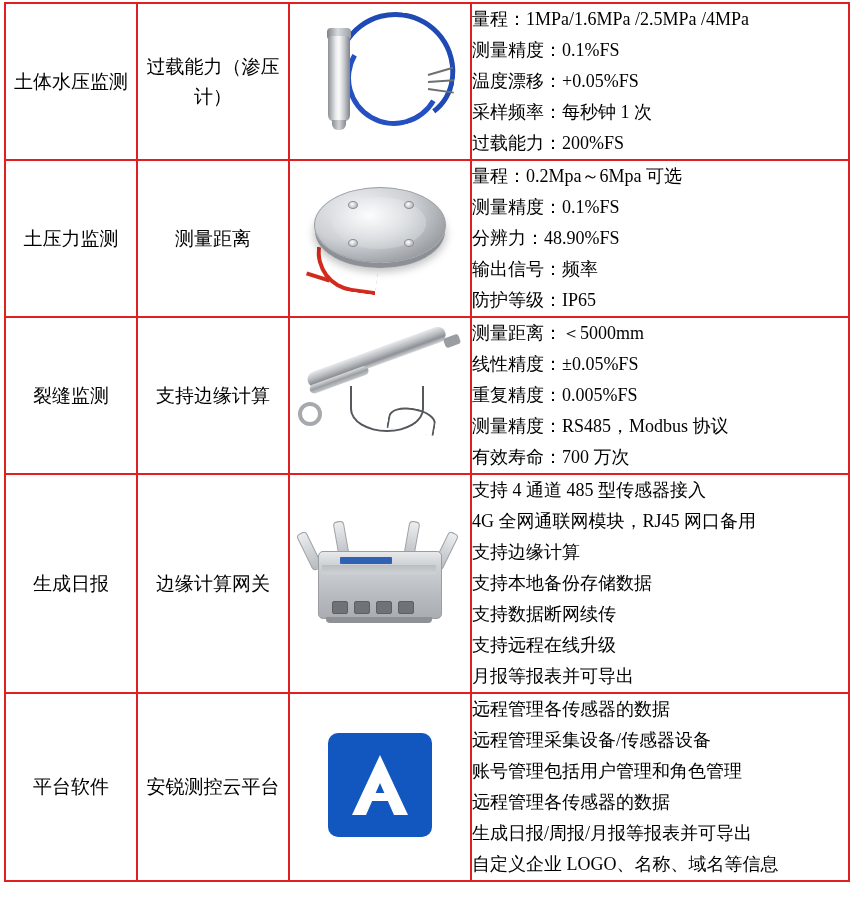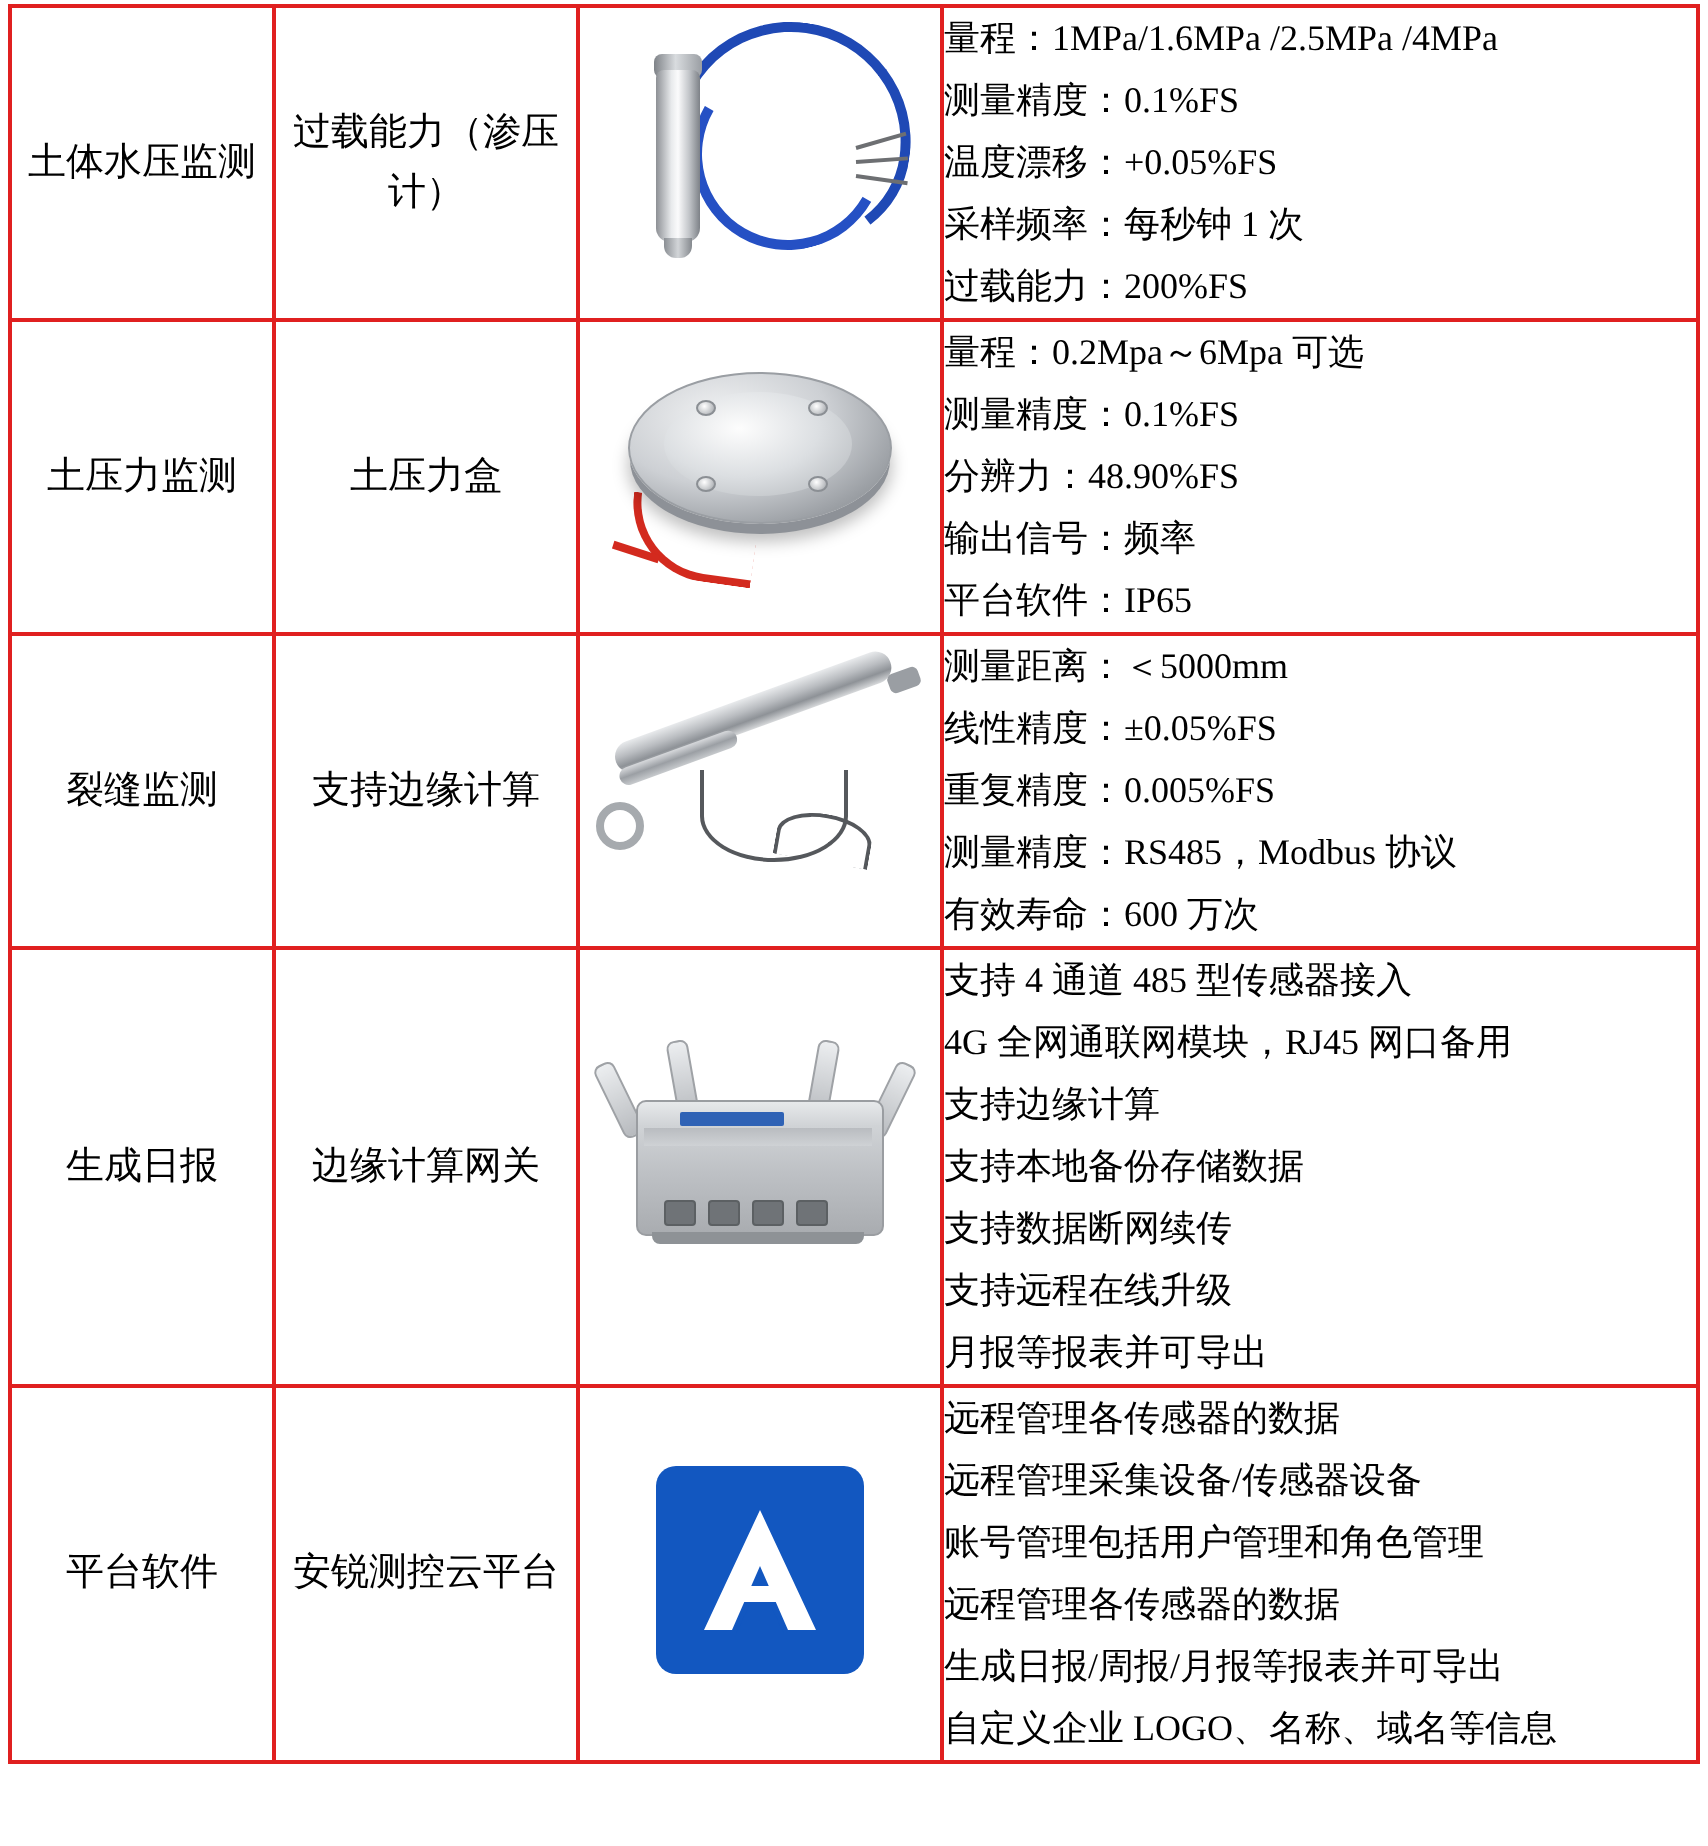--- a/index.html
+++ b/index.html
@@ -284,41 +284,41 @@
         <div class="line">量程：1MPa/1.6MPa /2.5MPa /4MPa</div>
         <div class="line">测量精度：0.1%FS</div>
         <div class="line">温度漂移：+0.05%FS</div>
         <div class="line">采样频率：每秒钟 1 次</div>
         <div class="line">过载能力：200%FS</div>
       </td>
     </tr>
 
     <tr>
       <td class="cell-text">土压力监测</td>
-      <td class="cell-text">土压力盒</td>
+      <td class="cell-text">测量距离</td>
       <td class="cell-image">
         <div class="img-wrap">
           <div class="epc">
             <div class="redcable"></div>
             <div class="redcable2"></div>
             <div class="disc"></div>
             <div class="inner"></div>
             <div class="bolt b1"></div>
             <div class="bolt b2"></div>
             <div class="bolt b3"></div>
             <div class="bolt b4"></div>
           </div>
         </div>
       </td>
       <td class="cell-specs">
         <div class="line">量程：0.2Mpa～6Mpa 可选</div>
         <div class="line">测量精度：0.1%FS</div>
         <div class="line">分辨力：48.90%FS</div>
         <div class="line">输出信号：频率</div>
-        <div class="line">平台软件：IP65</div>
+        <div class="line">防护等级：IP65</div>
       </td>
     </tr>
 
     <tr>
       <td class="cell-text">裂缝监测</td>
       <td class="cell-text">支持边缘计算</td>
       <td class="cell-image">
         <div class="img-wrap">
           <div class="crack">
             <div class="rod"></div>
@@ -328,21 +328,21 @@
             <div class="wire"></div>
             <div class="wire2"></div>
           </div>
         </div>
       </td>
       <td class="cell-specs">
         <div class="line">测量距离：＜5000mm</div>
         <div class="line">线性精度：±0.05%FS</div>
         <div class="line">重复精度：0.005%FS</div>
         <div class="line">测量精度：RS485，Modbus 协议</div>
-        <div class="line">有效寿命：600 万次</div>
+        <div class="line">有效寿命：700 万次</div>
       </td>
     </tr>
 
     <tr>
       <td class="cell-text">生成日报</td>
       <td class="cell-text">边缘计算网关</td>
       <td class="cell-image">
         <div class="img-wrap">
           <div class="gw">
             <div class="ant a1"></div>

